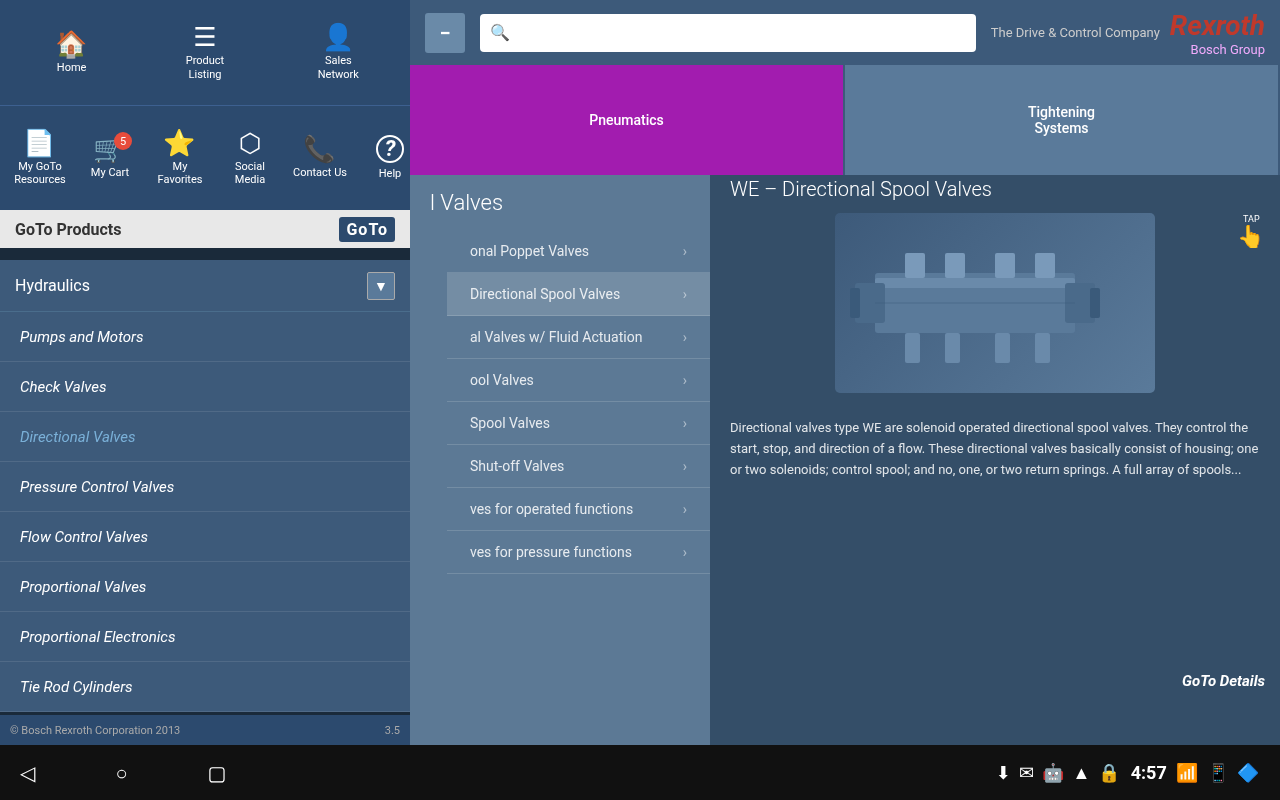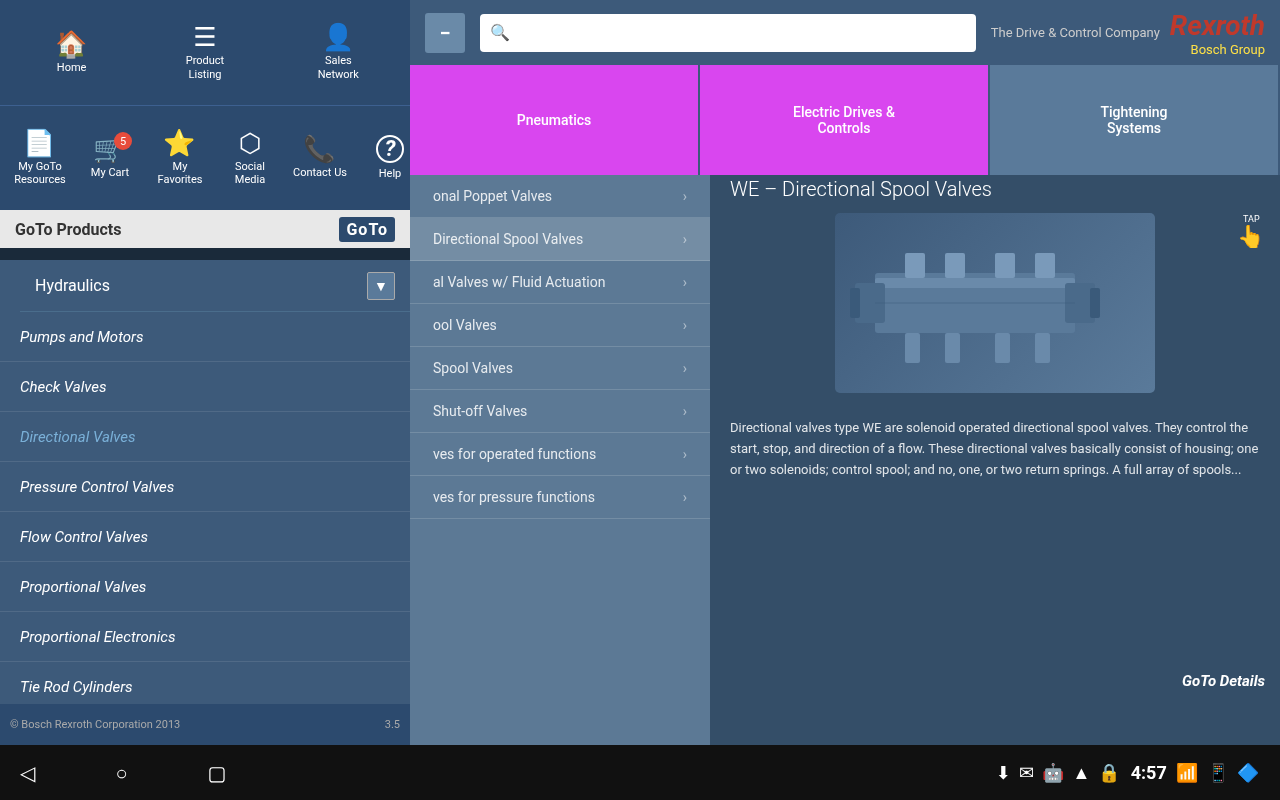--- a/index.html
+++ b/index.html
@@ -73,21 +73,20 @@
       width: 410px;
       background: #3d5a7a;
     }
     #hydraulics-header {
       height: 52px;
       background: #3d5a7a;
       display: flex; align-items: center;
       justify-content: space-between;
       padding: 0 15px;
       border-bottom: 1px solid #4a6d8c;
-      margin-left: 20px;
     }
     .hydraulics-title { color: white; font-size: 16px; }
     .expand-btn {
       width: 28px; height: 28px;
       border: 1px solid #aaa;
       background: #5a7a9a;
       display: flex; align-items: center; justify-content: center;
       color: white; font-size: 14px; cursor: pointer;
       border-radius: 2px;
     }
@@ -104,21 +103,21 @@
       font-style: italic;
     }
     .menu-item.selected {
       color: #7ab0d8;
     }
 
     
     #sidebar-footer {
       position: absolute;
       bottom: 55px; left: 0;
-      width: 410px; height: 41px;
+      width: 410px; height: 30px;
       background: #2c4a6e;
       display: flex; align-items: center;
       justify-content: space-between;
       padding: 0 10px;
       color: #aaa; font-size: 11px;
     }
 
     
     #android-bar {
       position: absolute;
@@ -167,37 +166,37 @@
     }
     .search-icon { font-size: 16px; color: #888; }
     .brand-area {
       display: flex; align-items: center; gap: 10px;
     }
     .brand-text { color: #ccc; font-size: 13px; }
     .rexroth-logo {
       display: flex; flex-direction: column; align-items: flex-end;
     }
     .rexroth-main { color: #c0392b; font-size: 28px; font-weight: bold; font-style: italic; }
-    .rexroth-sub { color: #fde047; font-size: 13px; }
+    .rexroth-sub { color: #f0abfc; font-size: 13px; }
 
     
     #category-tiles {
       display: flex;
       height: 110px;
       background: #4a6a8a;
     }
     .category-tile {
       flex: 1;
       display: flex; align-items: center; justify-content: center;
       color: white; font-size: 14px; font-weight: 500;
       text-align: center; padding: 10px;
       border-right: 2px solid #3d5a7a;
       cursor: pointer;
     }
-    .category-tile.dark { background: #d946ef; }
+    .category-tile.dark { background: #a21caf; }
     .category-tile.medium { background: #4a6a8a; }
     .category-tile.light { background: #5a7a9a; }
 
     
     #content-area {
       display: flex;
       height: 570px;
     }
 
     
@@ -207,21 +206,21 @@
     }
     #valve-title {
       padding: 15px 20px;
       color: white; font-size: 22px; font-weight: 300;
     }
     .valve-item {
       padding: 13px 23px;
       border-bottom: 1px solid rgba(255,255,255,0.15);
       color: rgba(255,255,255,0.85);
       font-size: 14px; cursor: pointer;
-      display: flex; align-items: center; justify-content: space-between;
+      display: flex; align-items: center; justify-content: space-between; margin-left: 37px;
     }
     .valve-item .arrow { color: rgba(255,255,255,0.5); }
     .valve-item.selected { background: rgba(255,255,255,0.15); }
 
     
     #detail-panel {
       flex: 1;
       background: rgba(30,50,70,0.5);
       padding: 0;
     }
@@ -363,31 +362,29 @@
         <span class="rexroth-main">Rexroth</span>
         <span class="rexroth-sub">Bosch Group</span>
       </div>
     </div>
   </div>
 
   <div id="category-tiles">
     <div class="category-tile dark">
       <span>Pneumatics</span>
     </div>
-    <div class="category-tile dark">
-      <span>Electric Drives &amp;<br>Controls</span>
-    </div>
     <div class="category-tile light">
       <span>Tightening<br>Systems</span>
     </div>
   </div>
 
   <div id="content-area">
 
     <div id="valve-list">
+      <div id="valve-title">l Valves</div>
       <div class="valve-item">
         <span>onal Poppet Valves</span>
           <span class="arrow">›</span>
       </div>
       <div class="valve-item selected">
         <span>Directional Spool Valves</span>
           <span class="arrow">›</span>
       </div>
       <div class="valve-item">
         <span>al Valves w/ Fluid Actuation</span>

